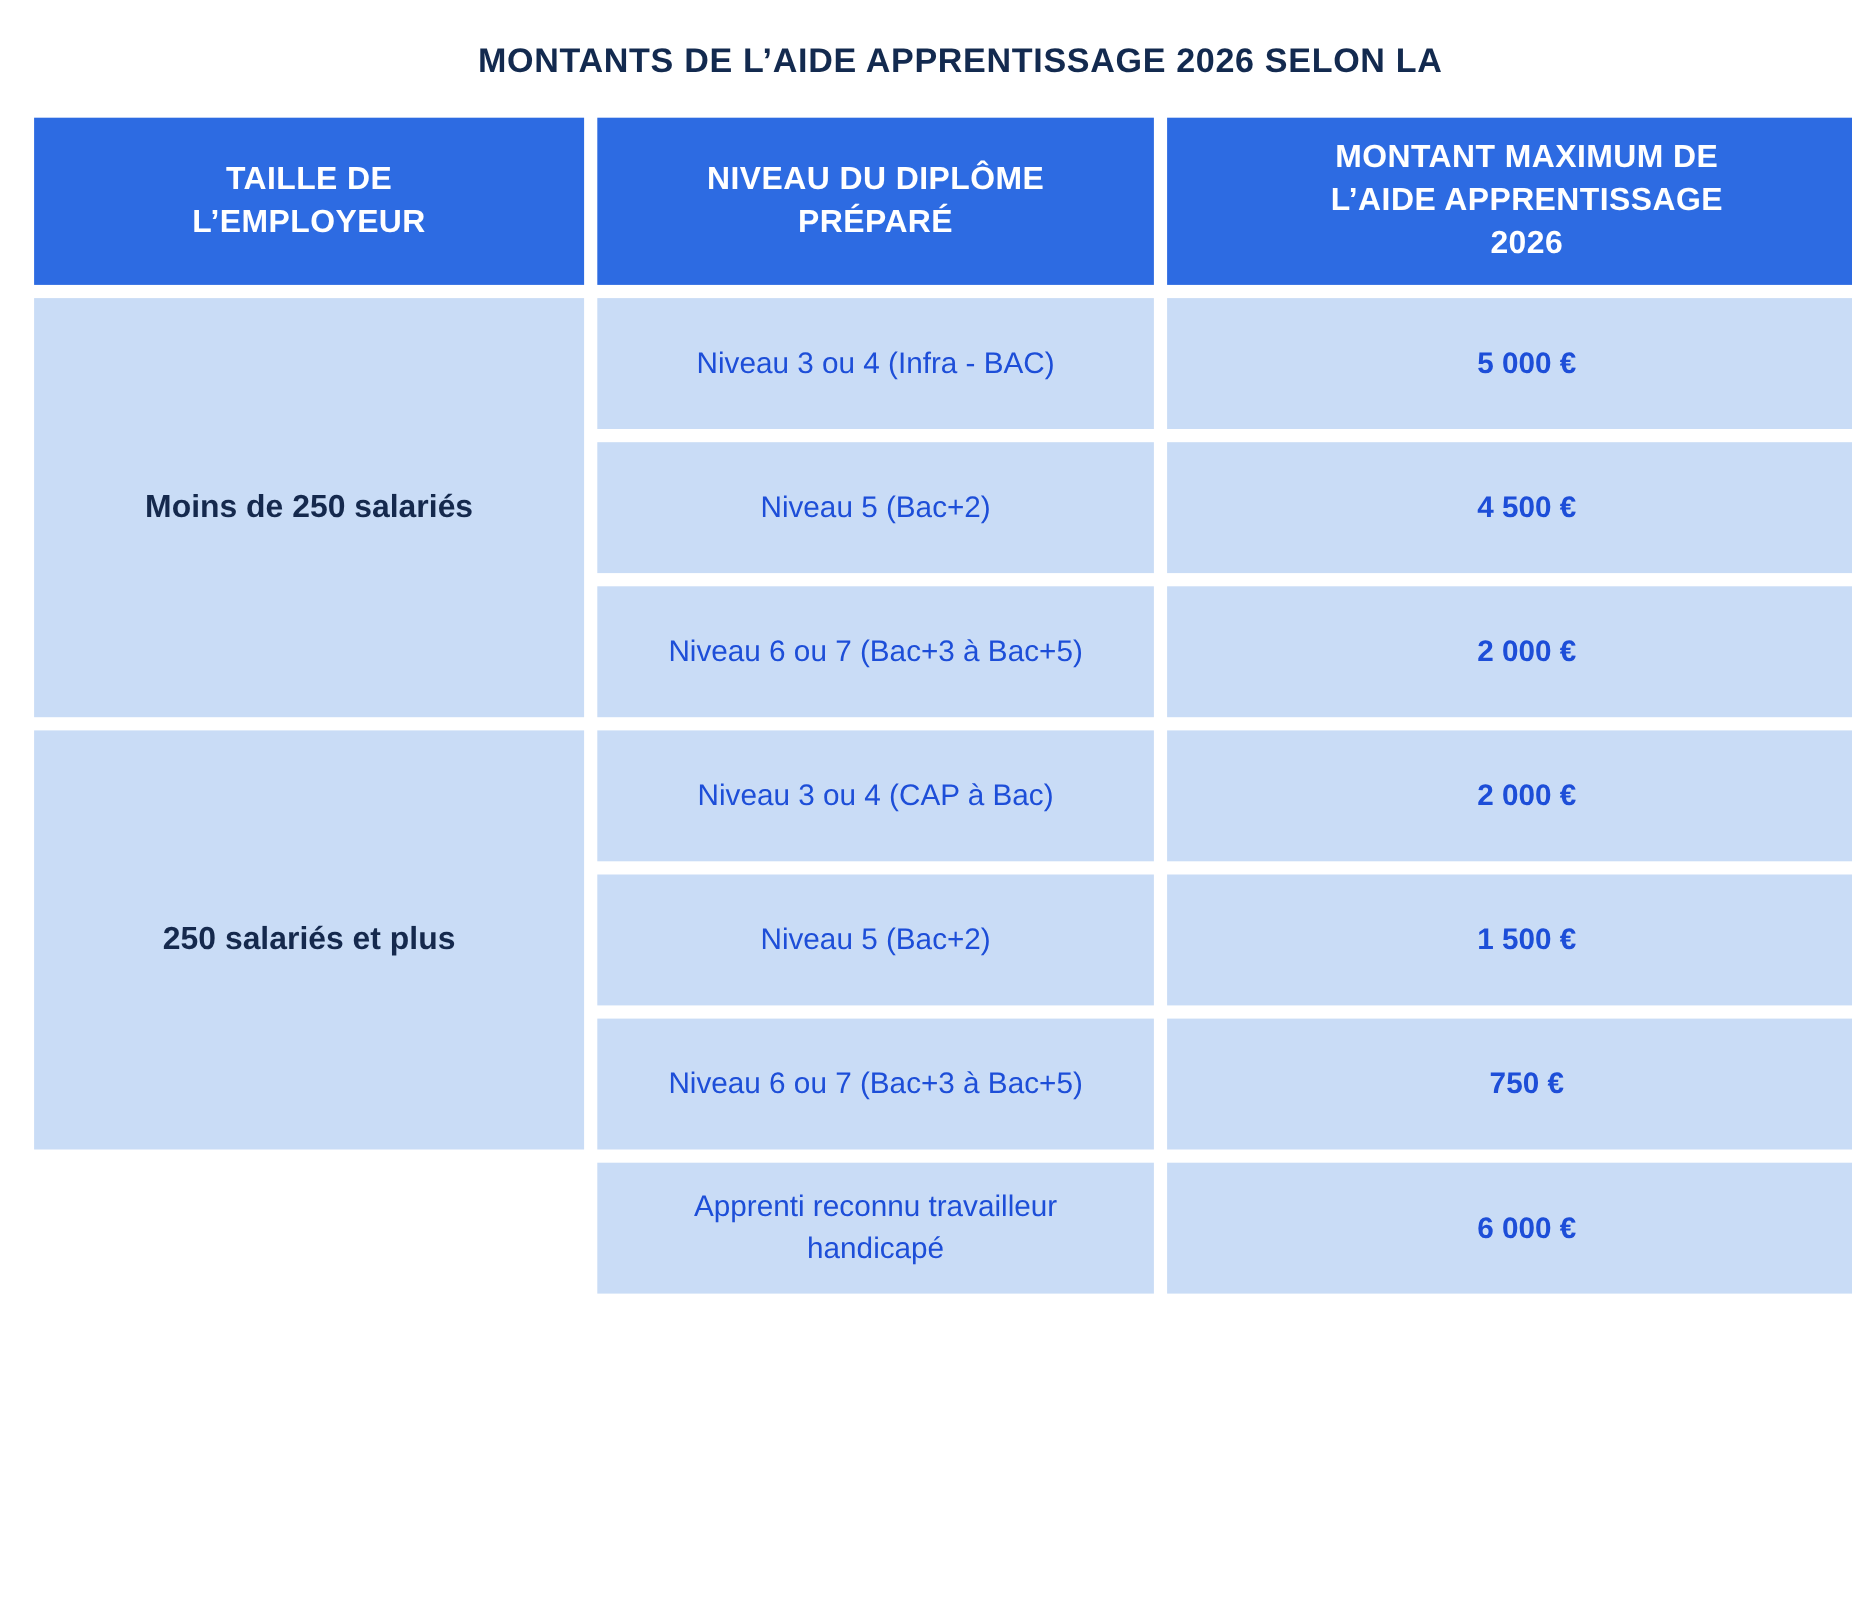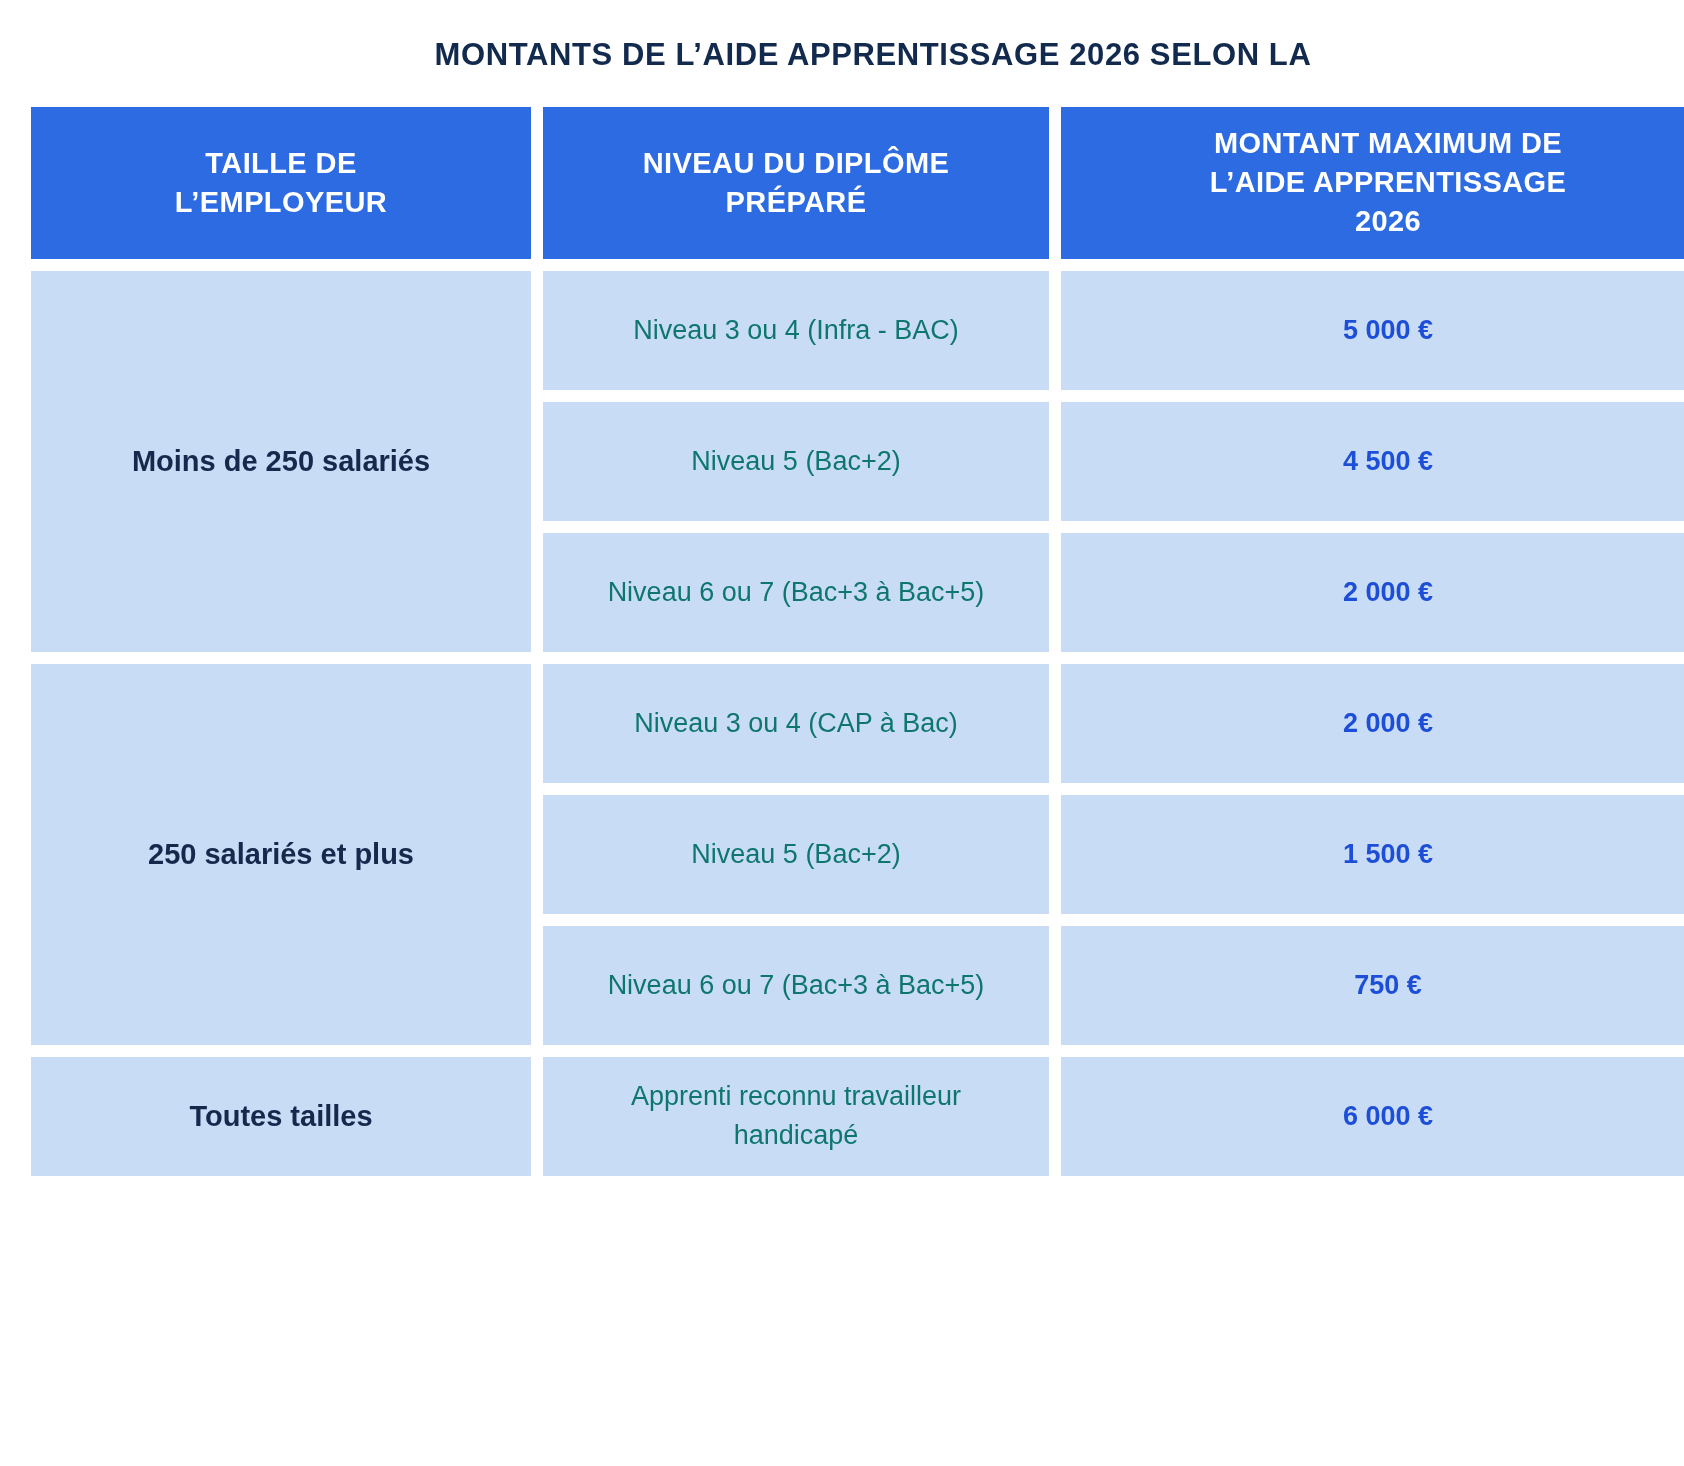--- a/index.html
+++ b/index.html
@@ -57,21 +57,21 @@
     text-align: center;
   }
   .employer {
     font-weight: 700;
     font-size: 29px;
     color: #15294D;
   }
   .diploma {
     font-weight: 400;
     font-size: 27px;
-    color: #0f766e;
+    color: #1d4ed8;
     line-height: 1.45;
   }
   .diploma .txt { display: inline-block; max-width: 420px; }
   .amount {
     font-weight: 700;
     font-size: 27px;
     color: #1d4ed8;
     white-space: nowrap;
   }
   
@@ -158,23 +158,20 @@
       <span>1 500 €</span>
     </div>
 
     <div class="cell diploma c2 r7">
       <span class="txt">Niveau 6 ou 7 (Bac+3 à Bac+5)</span>
     </div>
     <div class="cell amount c3 r7">
       <span>750 €</span>
     </div>
 
-    <div class="cell employer g3-emp">
-      <span>Toutes tailles</span>
-    </div>
 
     <div class="cell diploma c2 r8">
       <span class="txt">Apprenti reconnu travailleur handicapé</span>
     </div>
     <div class="cell amount c3 r8">
       <span>6 000 €</span>
     </div>
 
   </div>
 </div>

